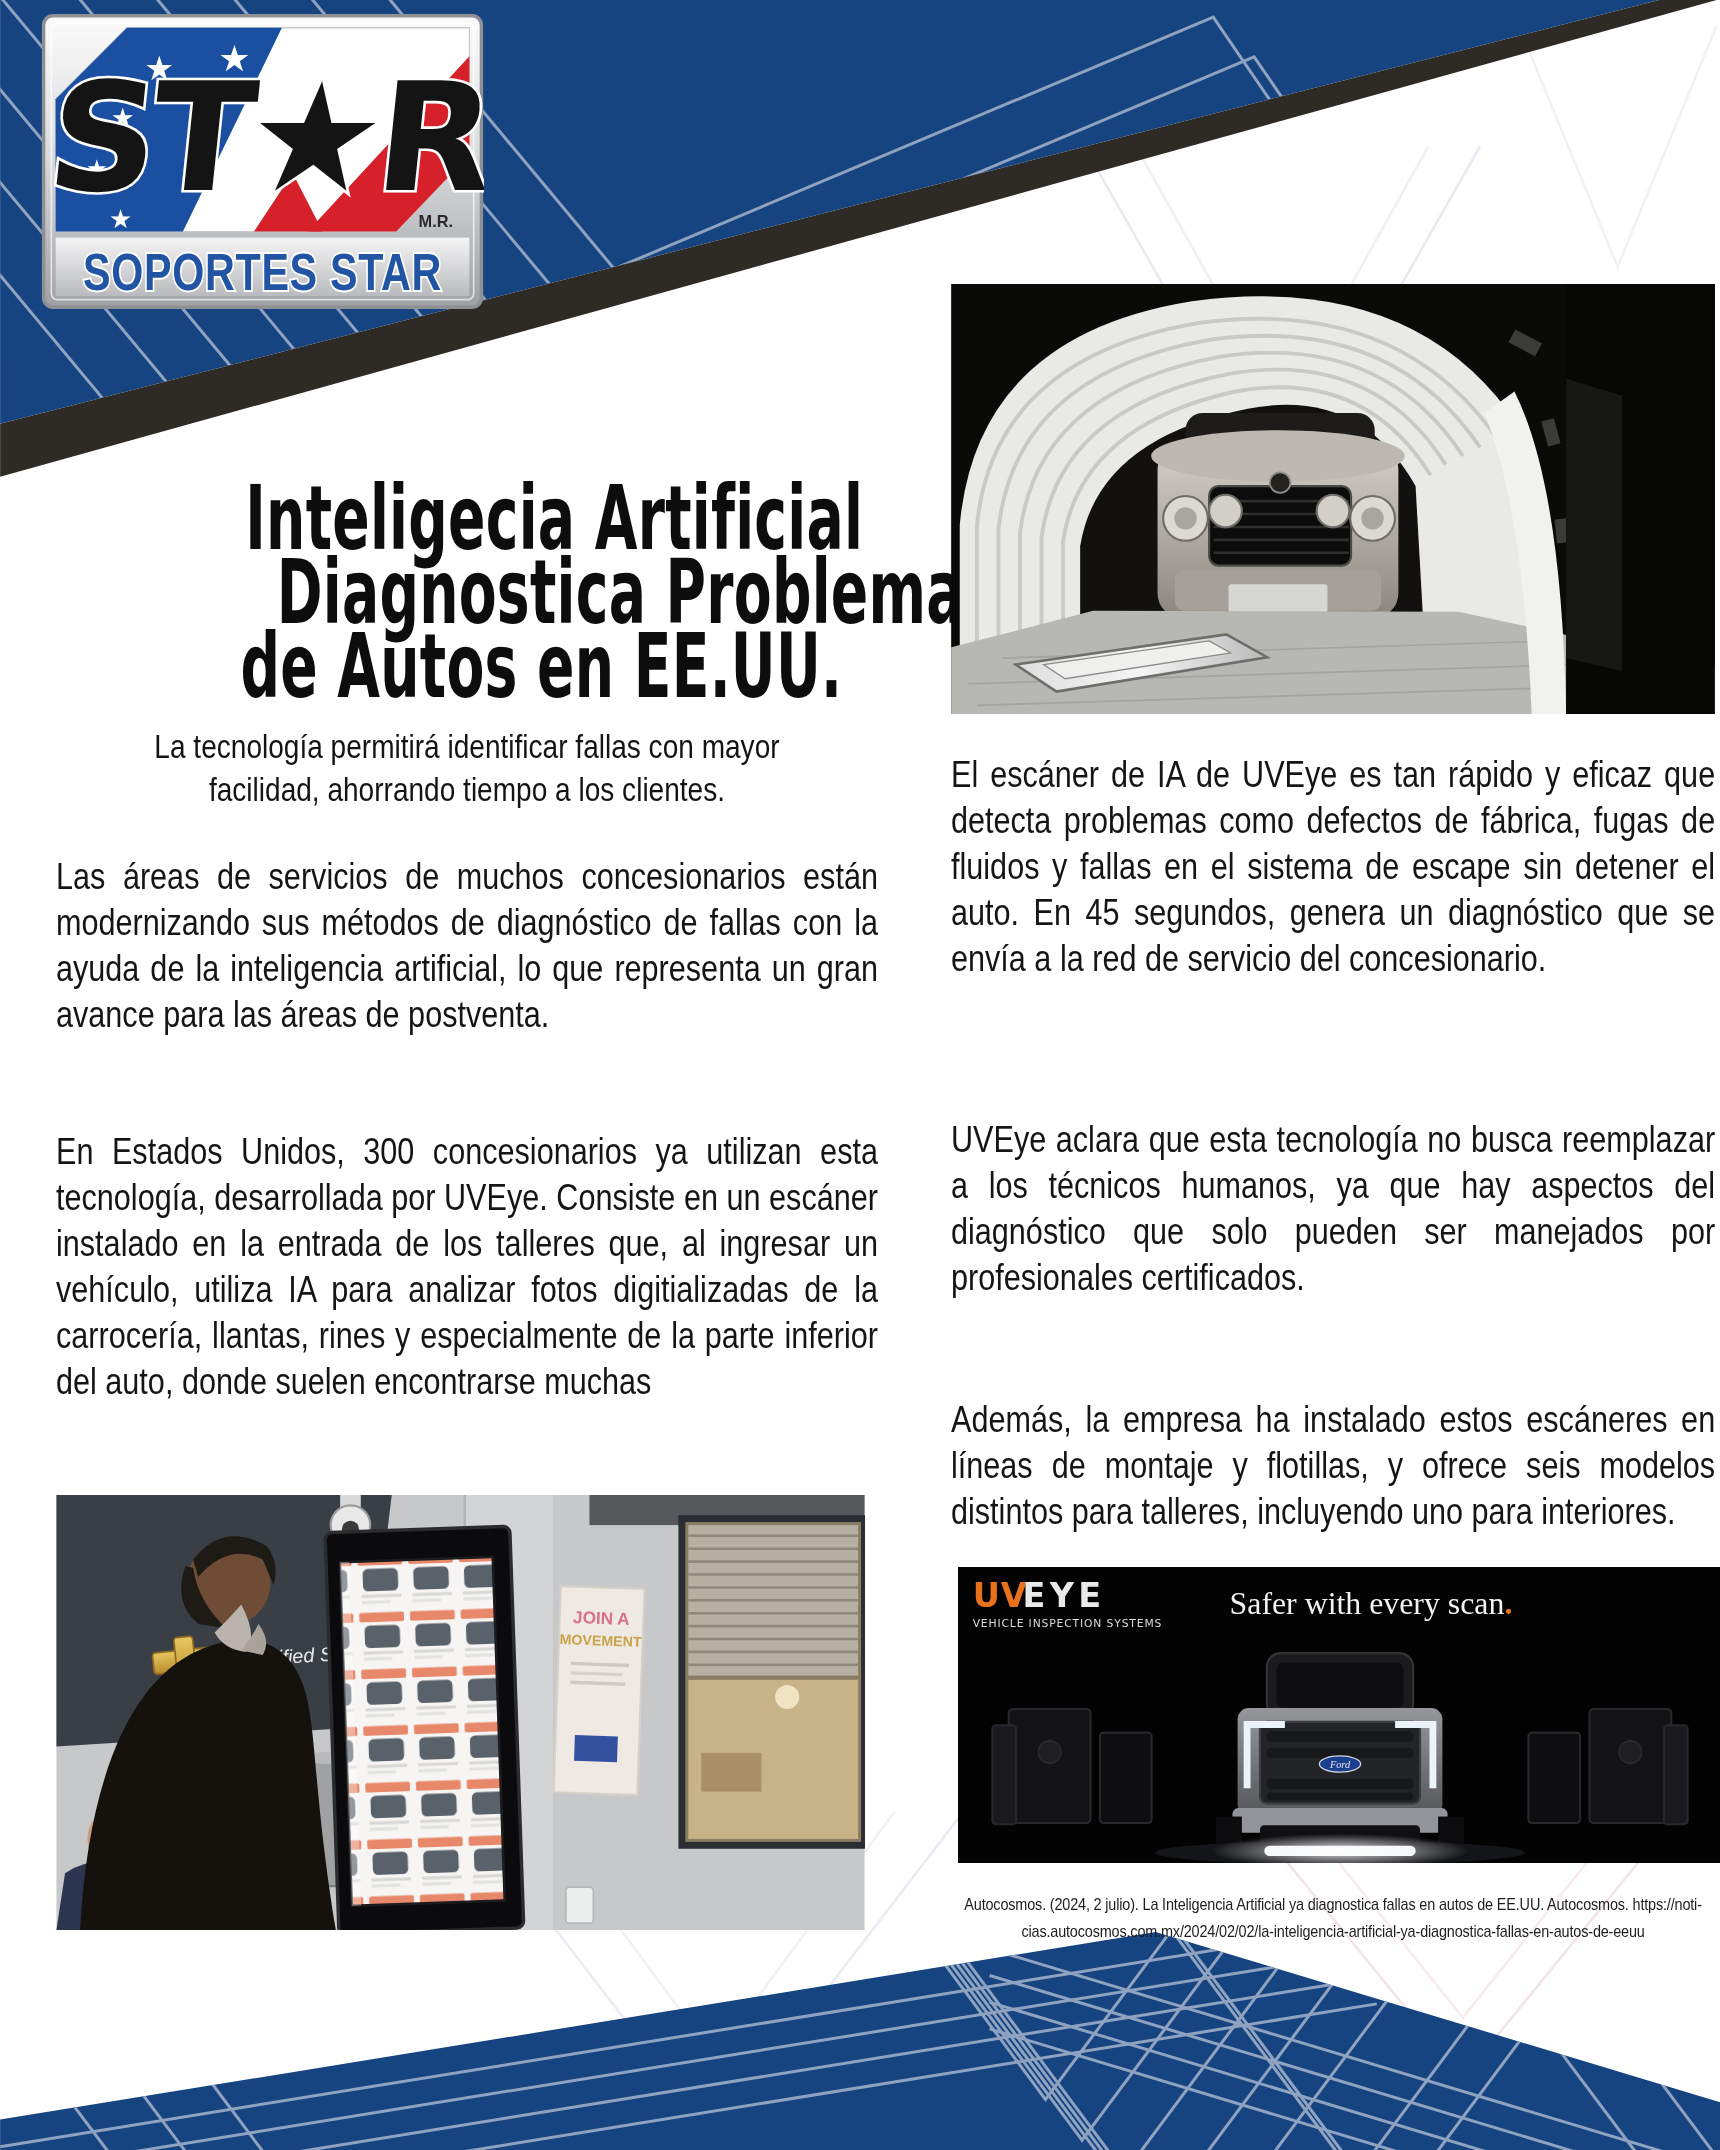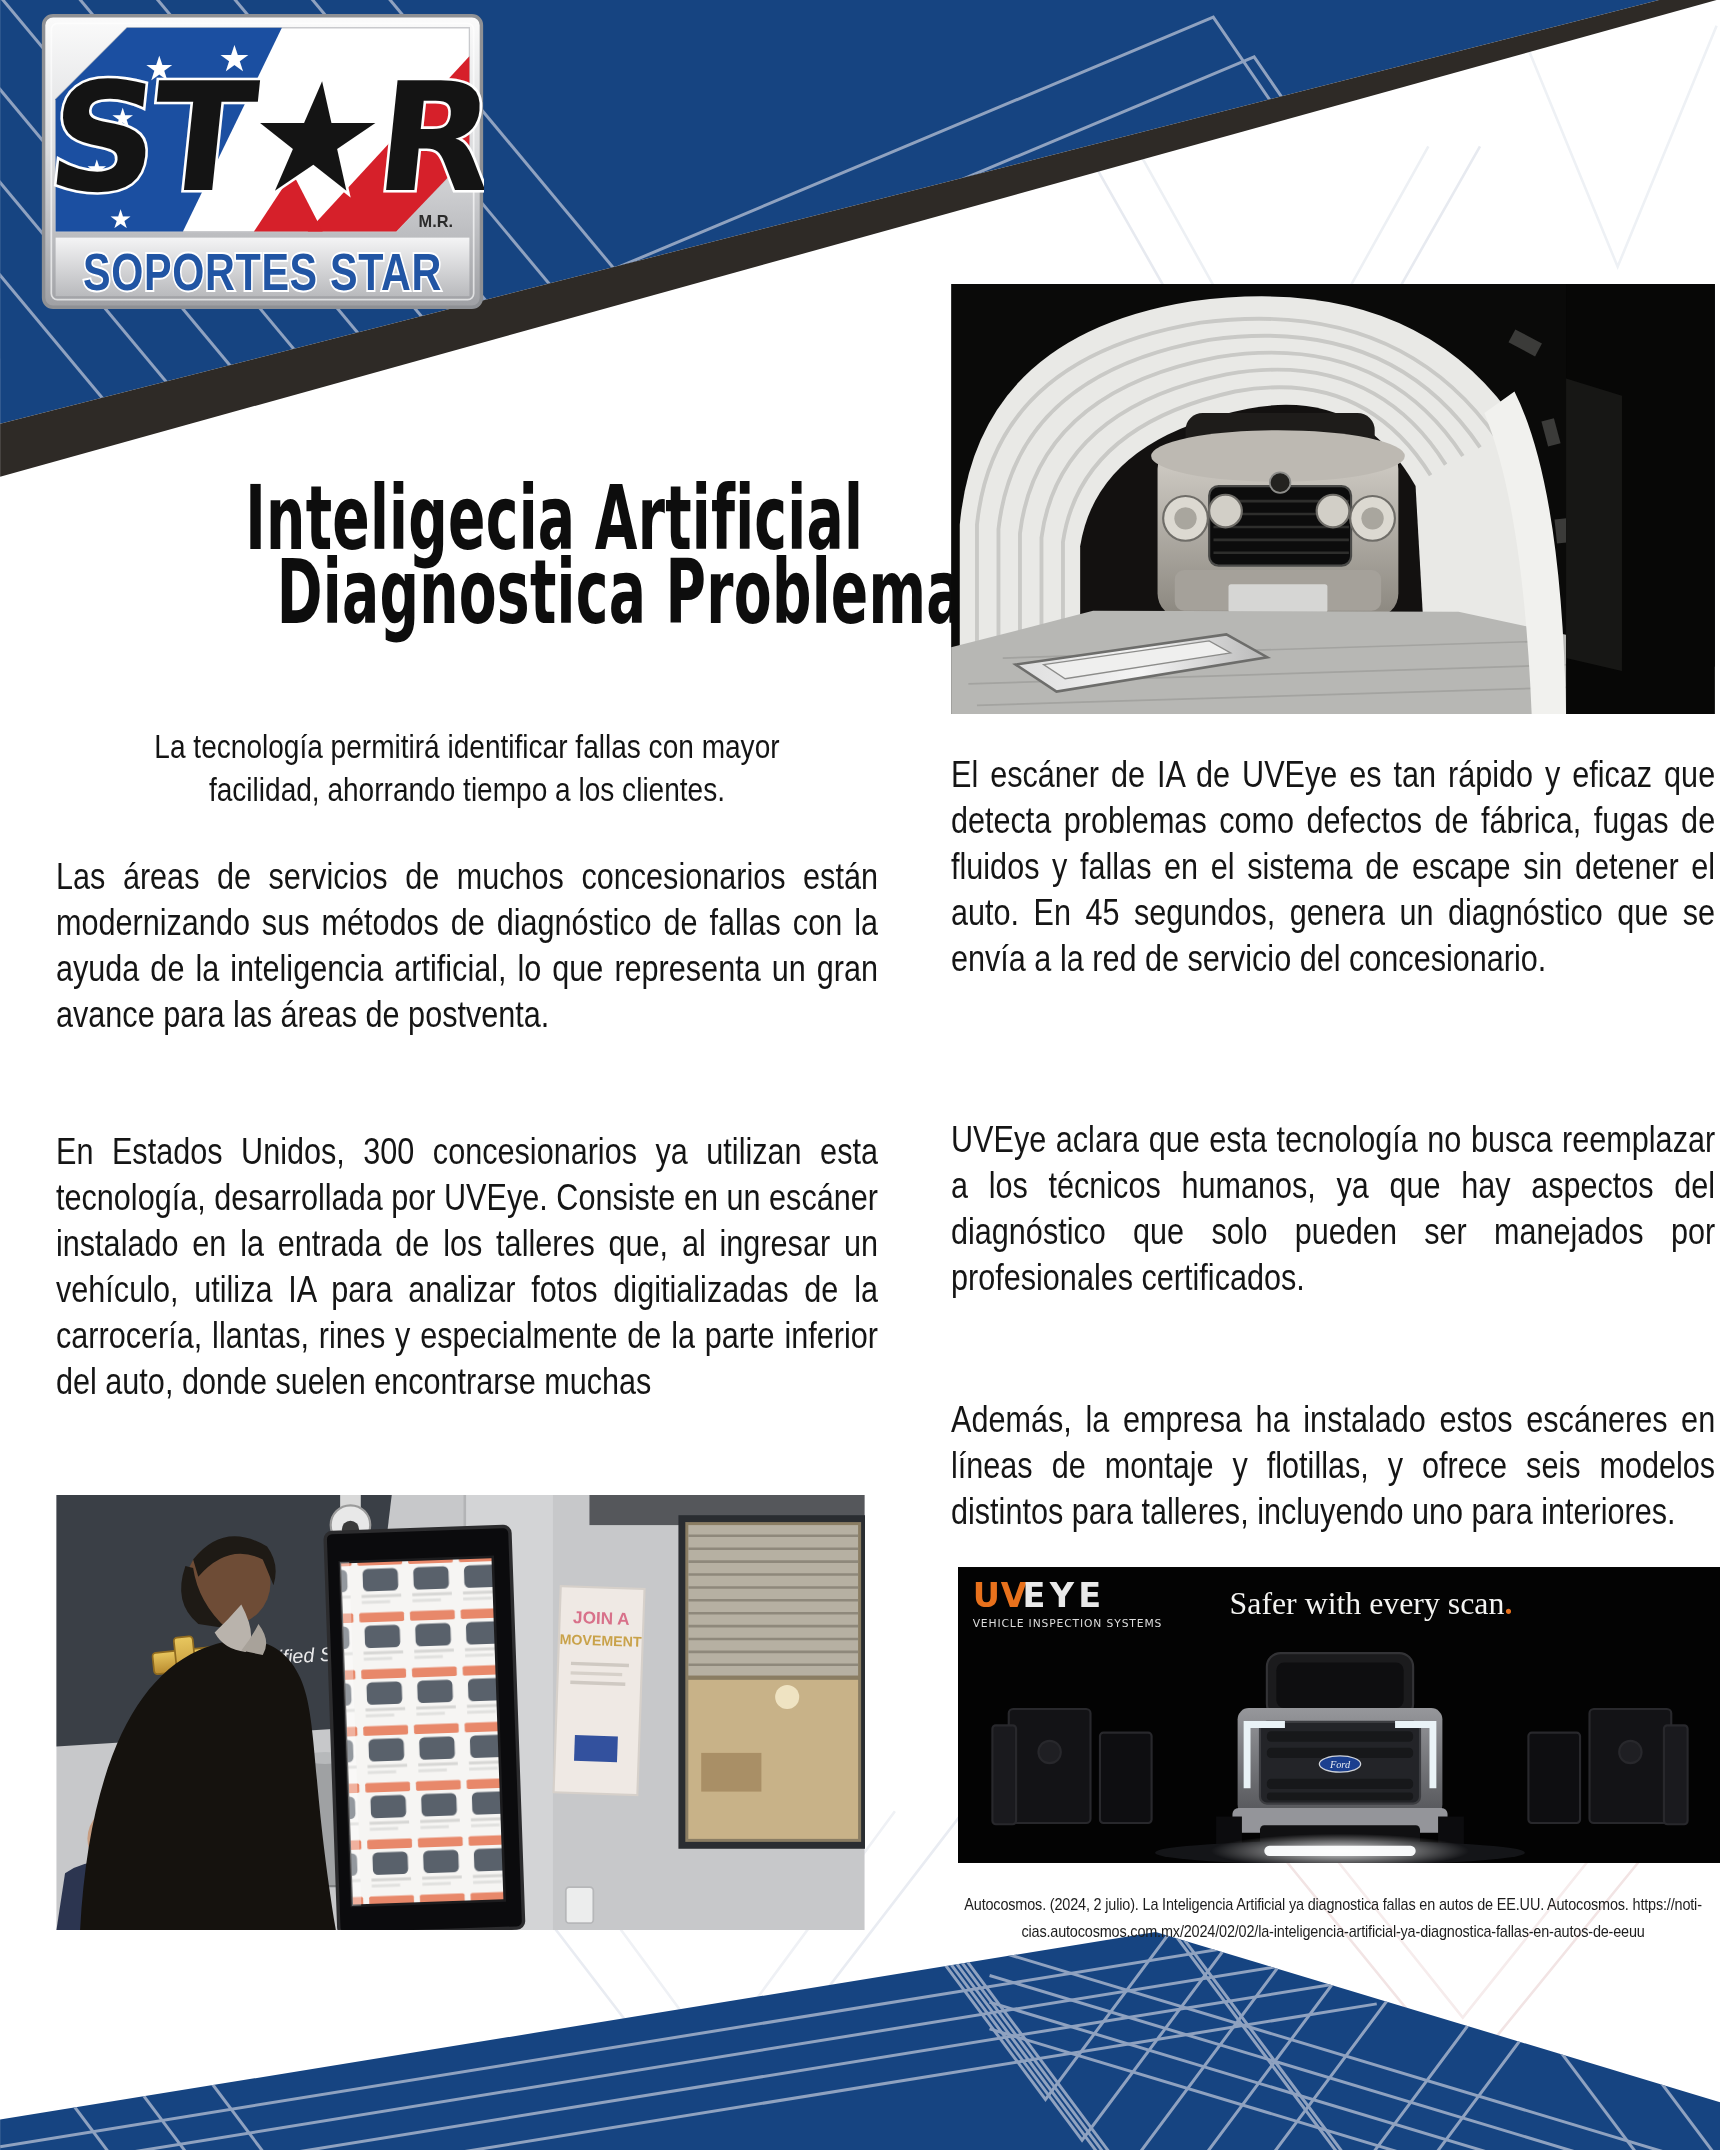--- a/index.html
+++ b/index.html
@@ -132,20 +132,21 @@
     </g>
     <text x="958" y="498" font-size="38" font-weight="bold" text-anchor="end" fill="#2b2b2b">M.R.</text>
     <rect x="34" y="522" width="962" height="136" fill="url(#gBand)"></rect>
     <text transform="matrix(.8 0 0 1 515 644)" x="0" y="0" font-size="120" font-weight="bold" text-anchor="middle" fill="#2155a4" stroke="#ffffff" stroke-width="9" paint-order="stroke" letter-spacing="2">SOPORTES STAR</text>
   </svg>
 </div>
 
 <div class="abs title-block">
   <span class="title-line"><span>Inteligecia Artificial</span></span>
   <span class="title-line"><span>Diagnostica Problemas</span></span>
+  <span class="title-line"><span>de Autos en EE.UU.</span></span>
 </div>
 <div class="abs subtitle">
   <div>La tecnología permitirá identificar fallas con mayor</div>
   <div>facilidad, ahorrando tiempo a los clientes.</div>
 </div>
 
 <div class="abs para para-left" style="top:854px;">Las áreas de servicios de muchos concesionarios están modernizando sus métodos de diagnóstico de fallas con la ayuda de la inteligencia artificial, lo que representa un gran avance para las áreas de postventa.</div>
 <div class="abs para para-left" style="top:1129px;">En Estados Unidos, 300 concesionarios ya utilizan esta tecnología, desarrollada por UVEye. Consiste en un escáner instalado en la entrada de los talleres que, al ingresar un vehículo, utiliza IA para analizar fotos digitializadas de la carrocería, llantas, rines y especialmente de la parte inferior del auto, donde suelen encontrarse muchas</div>
 <div class="abs para para-right" style="top:752px;">El escáner de IA de UVEye es tan rápido y eficaz que detecta problemas como defectos de fábrica, fugas de fluidos y fallas en el sistema de escape sin detener el auto. En 45 segundos, genera un diagnóstico que se envía a la red de servicio del concesionario.</div>
 <div class="abs para para-right" style="top:1117px;">UVEye aclara que esta tecnología no busca reemplazar a los técnicos humanos, ya que hay aspectos del diagnóstico que solo pueden ser manejados por profesionales certificados.</div>

